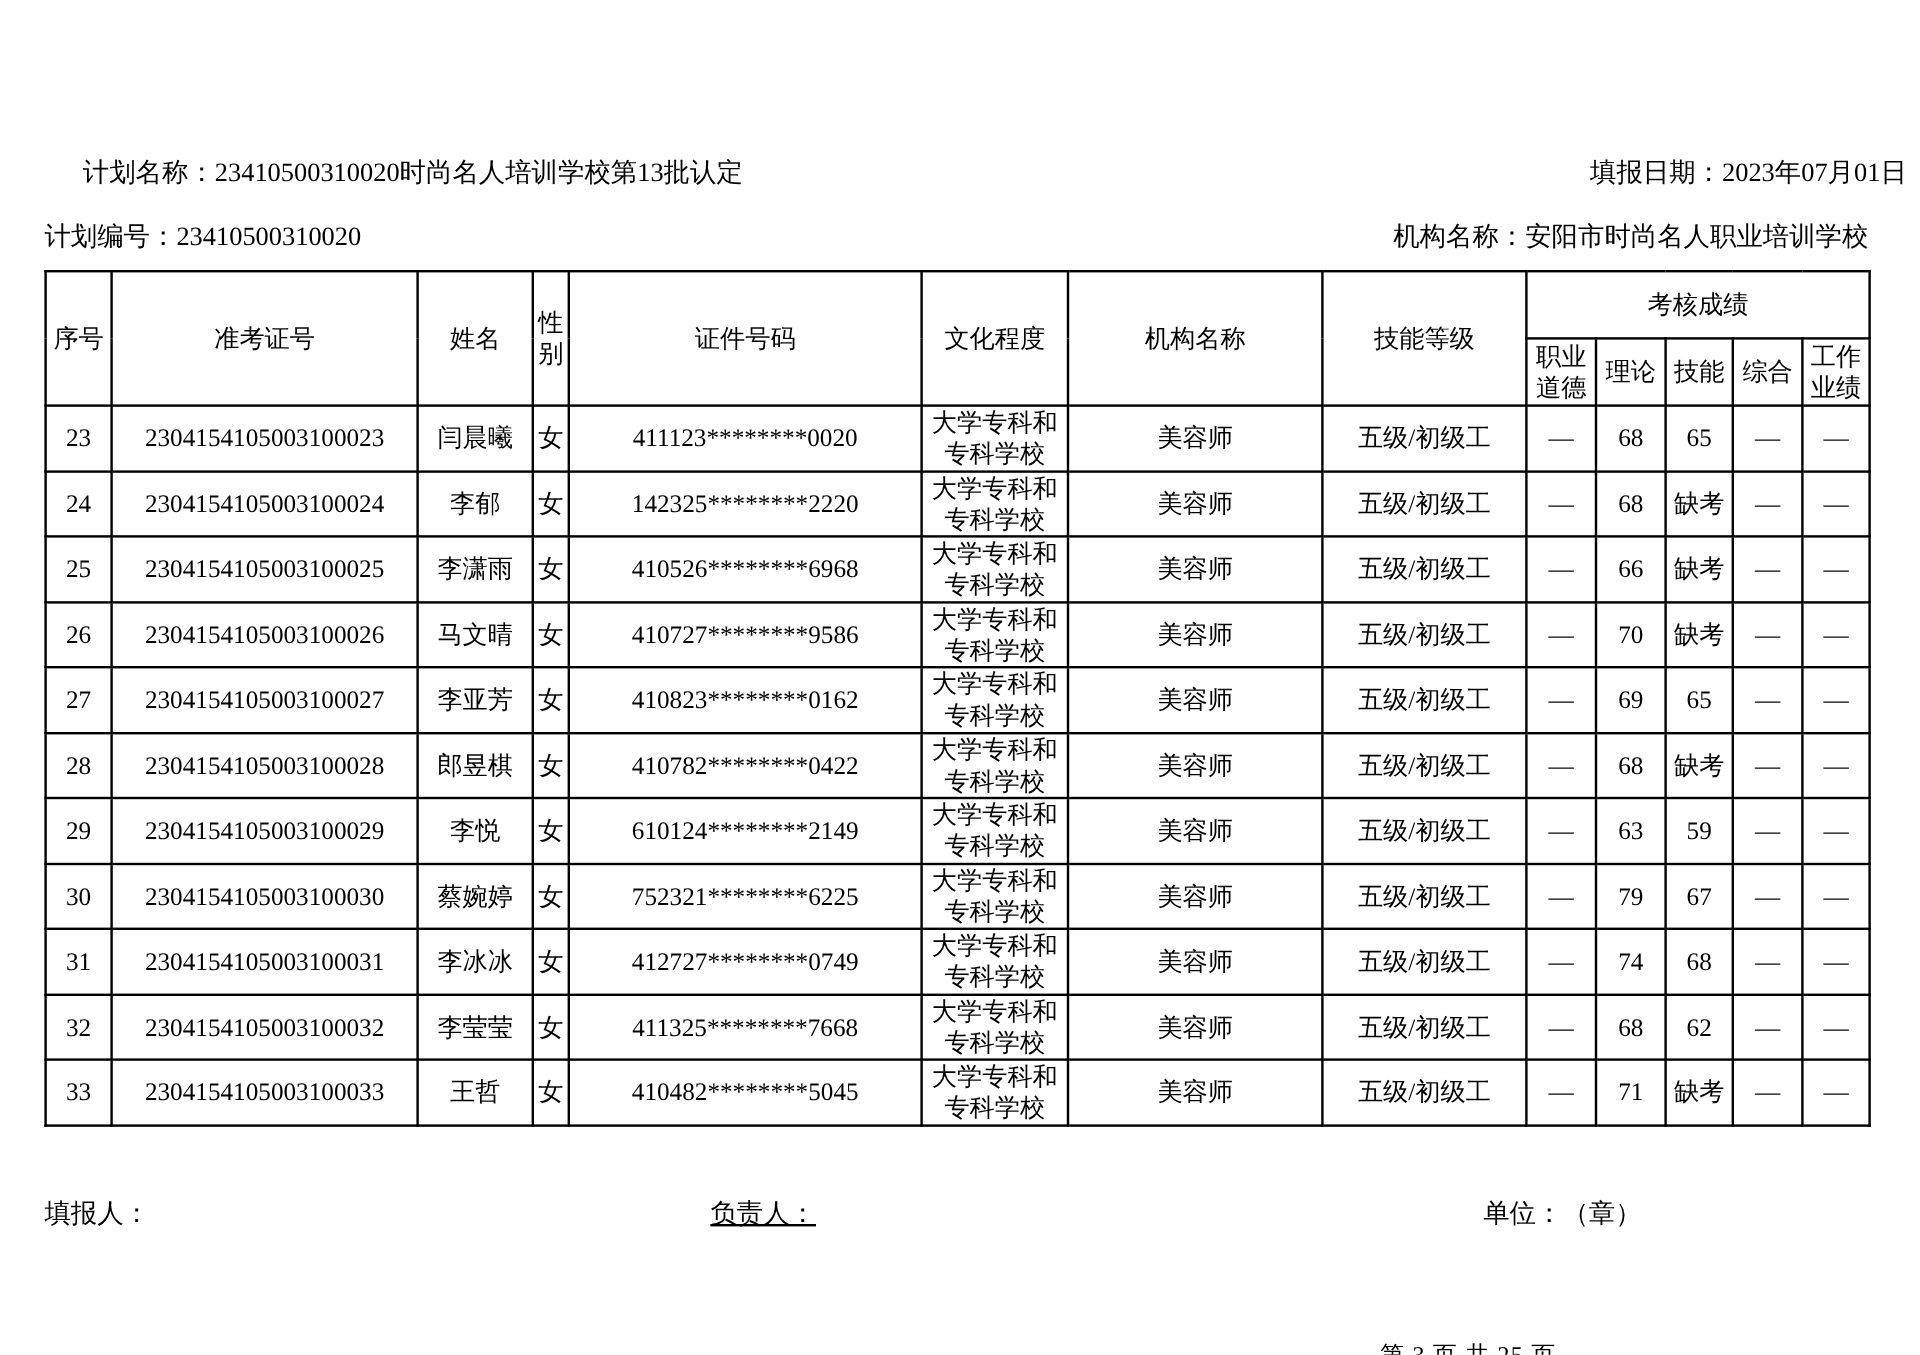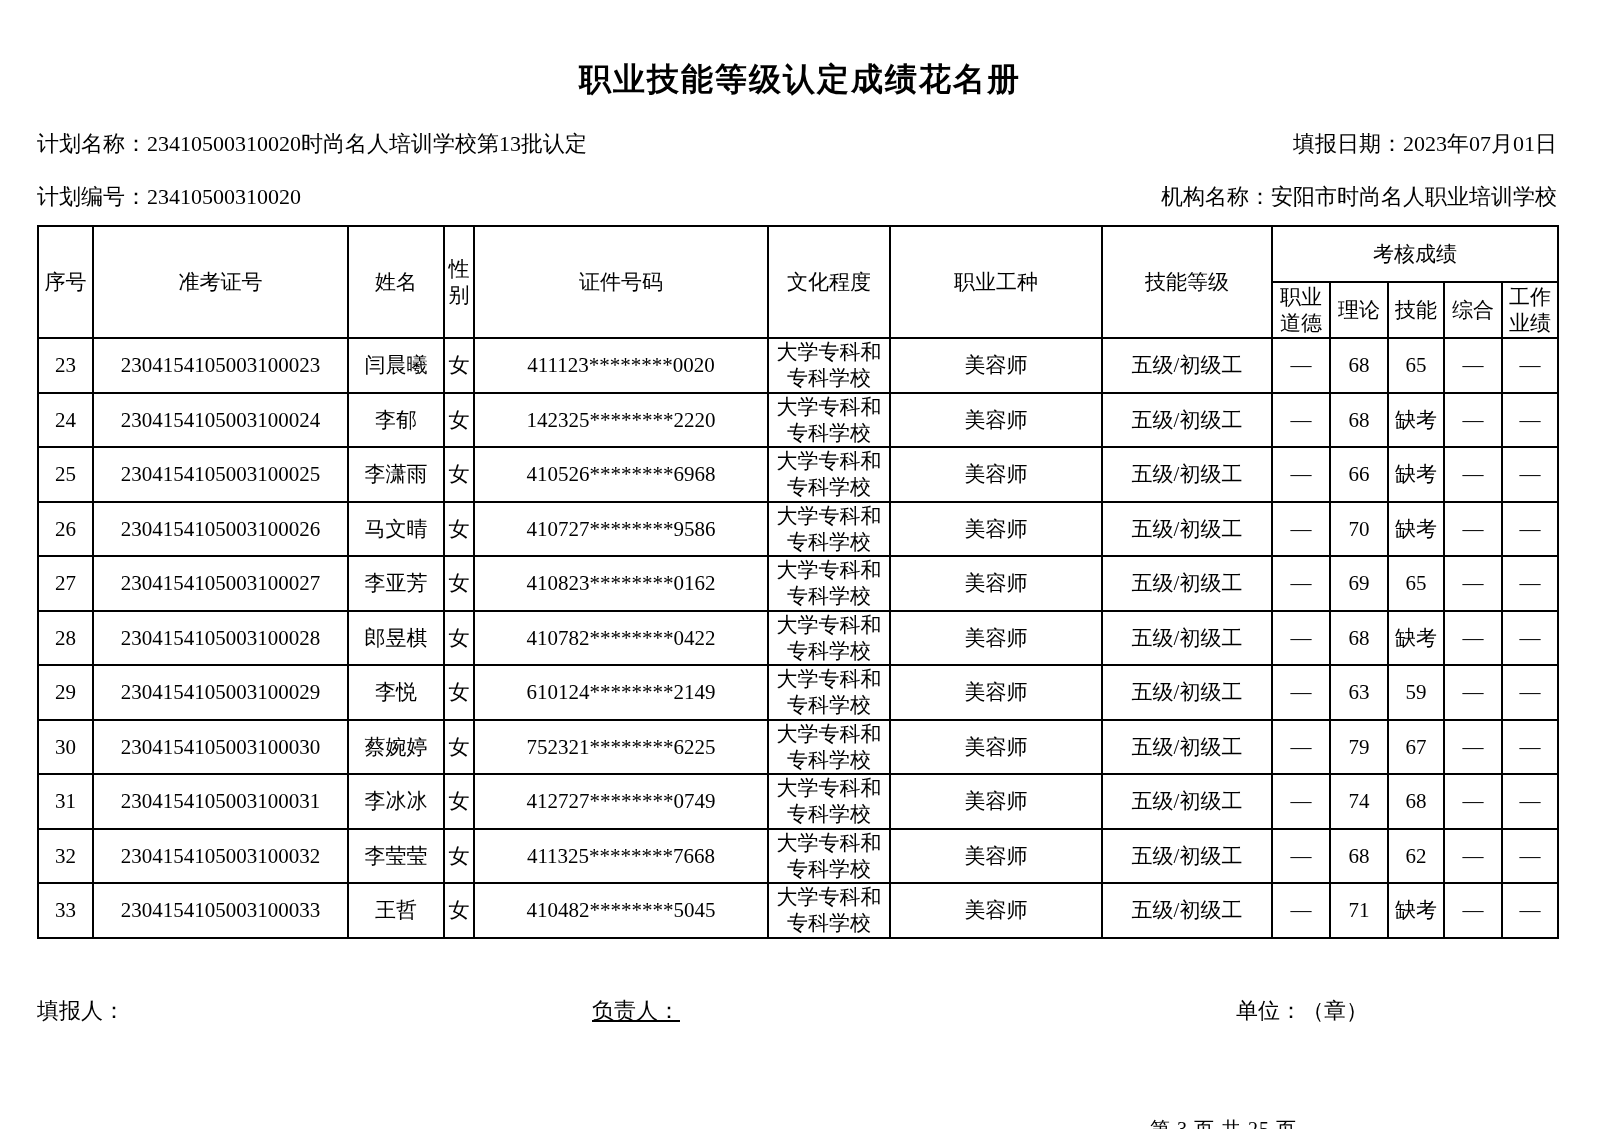--- a/index.html
+++ b/index.html
@@ -16,21 +16,21 @@
     text-align: center;
     font-family: "Liberation Sans", "DejaVu Sans", sans-serif;
     font-size: 32px; font-weight: bold; letter-spacing: 2px;
   }
 
   .meta-row {
     position: absolute; left: 37px; width: 1520px;
     display: flex; justify-content: space-between;
     font-size: 22px; line-height: 1.2;
   }
-  .meta-row-1 { top: 131px; }
+  .meta-row-1 { top: 131px; margin-left: 32px; }
   .meta-row-2 { top: 184px; }
 
   table.roster {
     position: absolute; top: 225px; left: 37px;
     width: 1520px; border-collapse: collapse; table-layout: fixed;
   }
   table.roster th, table.roster td {
     border: 2px solid #000;
     text-align: center; vertical-align: middle;
     font-size: 21px; font-weight: normal; line-height: 1.25;
@@ -52,21 +52,20 @@
   .page-info {
     position: absolute; top: 1071px; left: 1150px;
     font-size: 20px; letter-spacing: 1px; white-space: nowrap; margin-top: 45px;
   }
 </style>
 </head>
 <body>
 
 <div class="sheet">
 
-  <h1 class="title">职业技能等级认定成绩花名册</h1>
 
   <div class="meta-row meta-row-1">
     <span><span>计划名称：</span><span>23410500310020时尚名人培训学校第13批认定</span></span>
     <span><span>填报日期：</span><span>2023年07月01日</span></span>
   </div>
 
   <div class="meta-row meta-row-2">
     <span><span>计划编号：</span><span>23410500310020</span></span>
     <span><span>机构名称：</span><span>安阳市时尚名人职业培训学校</span></span>
   </div>
@@ -88,21 +87,21 @@
         <col style="width:56px">
     </colgroup>
     <thead>
       <tr>
         <th rowspan="2">序号</th>
         <th rowspan="2">准考证号</th>
         <th rowspan="2">姓名</th>
         <th rowspan="2">性别</th>
         <th rowspan="2">证件号码</th>
         <th rowspan="2">文化程度</th>
-        <th rowspan="2">职业工种</th>
+        <th rowspan="2">机构名称</th>
         <th rowspan="2">技能等级</th>
         <th colspan="5">考核成绩</th>
       </tr>
       <tr>
         <th>职业道德</th>
         <th>理论</th>
         <th>技能</th>
         <th>综合</th>
         <th>工作业绩</th>
       </tr>

